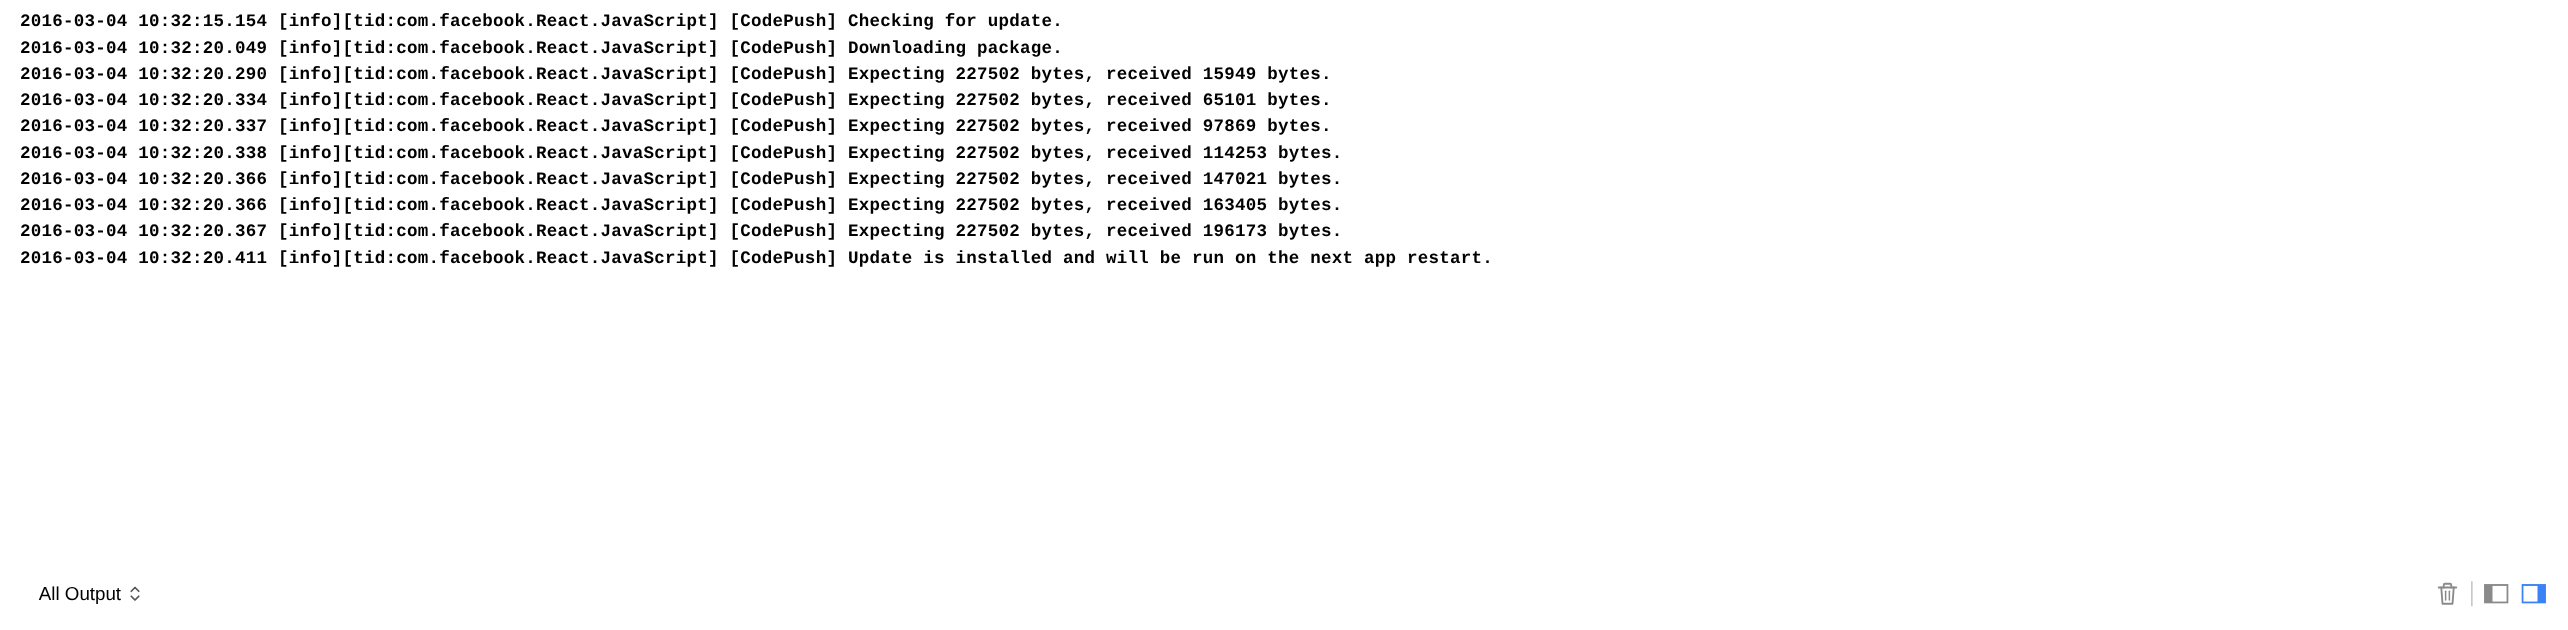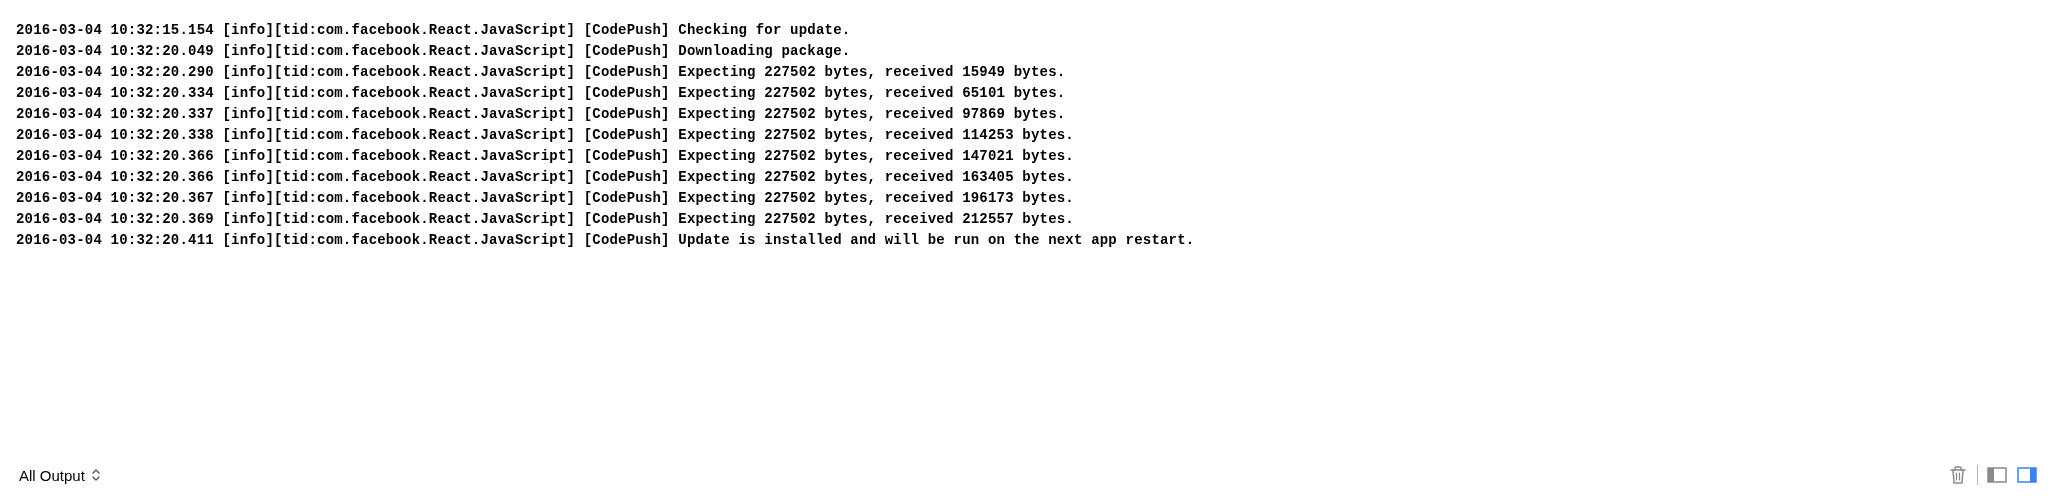--- a/index.html
+++ b/index.html
@@ -13,34 +13,34 @@
       background: #ffffff;
       color: #000000;
       width: 2054px;
       height: 504px;
       display: flex;
       flex-direction: column;
       overflow: hidden;
     }
     .log-area {
       flex: 1;
-      padding: 20px 16px 4px 16px;
+      padding: 8px 16px 4px 16px;
       overflow: auto;
       white-space: nowrap;
     }
     .log-line {
       font-weight: bold;
       line-height: 1.5;
       letter-spacing: 0.2px;
     }
     .bottom-bar {
       display: flex;
       align-items: center;
       justify-content: space-between;
-      padding: 12px 16px 18px 19px;
+      padding: 12px 16px 18px 31px;
       font-family: -apple-system, "Helvetica Neue", Arial, sans-serif;
       font-size: 15px;
       font-weight: 400;
     }
     .filter-select {
       display: flex;
       align-items: center;
       gap: 6px;
       cursor: default;
       color: #000;
@@ -76,21 +76,20 @@
 
 <div class="log-line">2016-03-04 10:32:15.154 [info][tid:com.facebook.React.JavaScript] [CodePush] Checking for update.</div>
     <div class="log-line">2016-03-04 10:32:20.049 [info][tid:com.facebook.React.JavaScript] [CodePush] Downloading package.</div>
     <div class="log-line">2016-03-04 10:32:20.290 [info][tid:com.facebook.React.JavaScript] [CodePush] Expecting 227502 bytes, received 15949 bytes.</div>
     <div class="log-line">2016-03-04 10:32:20.334 [info][tid:com.facebook.React.JavaScript] [CodePush] Expecting 227502 bytes, received 65101 bytes.</div>
     <div class="log-line">2016-03-04 10:32:20.337 [info][tid:com.facebook.React.JavaScript] [CodePush] Expecting 227502 bytes, received 97869 bytes.</div>
     <div class="log-line">2016-03-04 10:32:20.338 [info][tid:com.facebook.React.JavaScript] [CodePush] Expecting 227502 bytes, received 114253 bytes.</div>
     <div class="log-line">2016-03-04 10:32:20.366 [info][tid:com.facebook.React.JavaScript] [CodePush] Expecting 227502 bytes, received 147021 bytes.</div>
     <div class="log-line">2016-03-04 10:32:20.366 [info][tid:com.facebook.React.JavaScript] [CodePush] Expecting 227502 bytes, received 163405 bytes.</div>
     <div class="log-line">2016-03-04 10:32:20.367 [info][tid:com.facebook.React.JavaScript] [CodePush] Expecting 227502 bytes, received 196173 bytes.</div>
-    <div class="log-line">2016-03-04 10:32:20.369 [info][tid:com.facebook.React.JavaScript] [CodePush] Expecting 227502 bytes, received 212557 bytes.</div>
     <div class="log-line">2016-03-04 10:32:20.411 [info][tid:com.facebook.React.JavaScript] [CodePush] Update is installed and will be run on the next app restart.</div>
   </div>
 
 <div class="bottom-bar">
   <div class="filter-select">
     <span>All Output</span>
     <span class="updown-icon">
       <svg width="10" height="14" viewBox="0 0 10 14">
         <path d="M2 5 L5 2 L8 5" fill="none" stroke="#555" stroke-width="1.4" stroke-linecap="round" stroke-linejoin="round"></path>
         <path d="M2 9 L5 12 L8 9" fill="none" stroke="#555" stroke-width="1.4" stroke-linecap="round" stroke-linejoin="round"></path>

